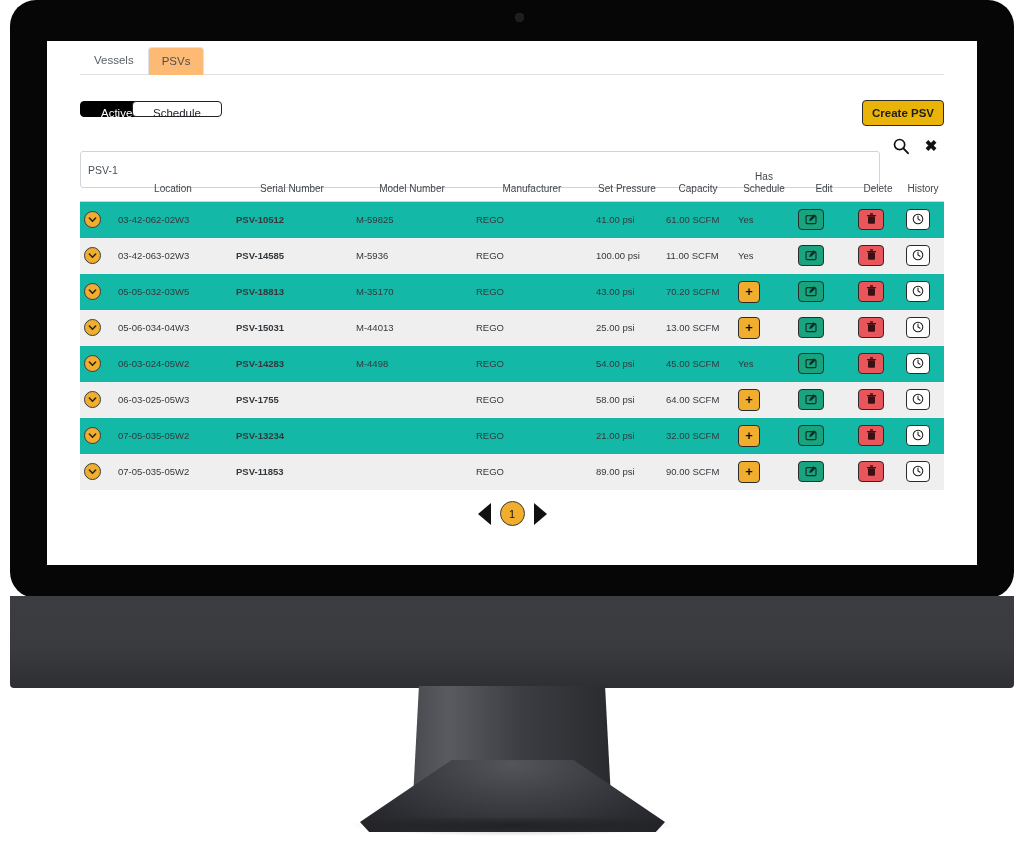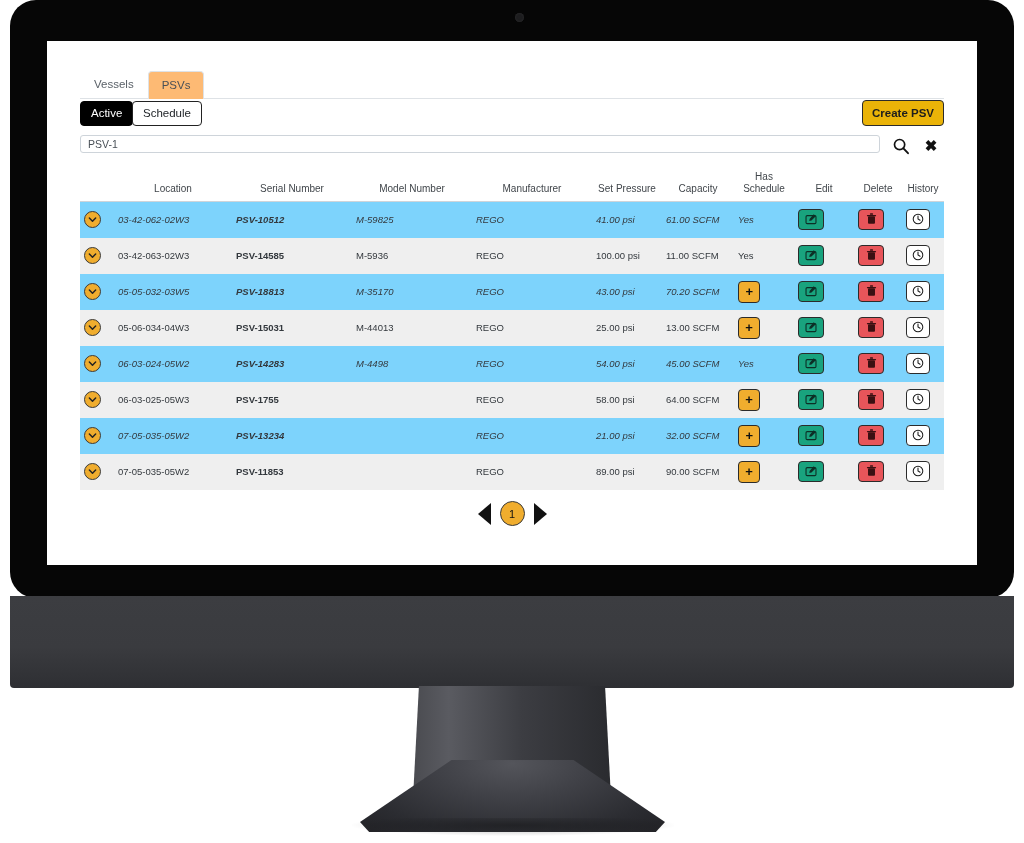--- a/index.html
+++ b/index.html
@@ -60,21 +60,21 @@
     position: absolute;
     left: 47px; top: 41px;
     width: 930px; height: 524px;
     background: #ffffff;
     overflow: hidden;
   }
 
   
   #tab-bar {
     position: absolute;
-    left: 33px; top: 30px;
+    left: 33px; top: 6px;
     width: 864px; height: 28px;
     border-bottom: 1px solid #dee2e6;
     display: flex;
     align-items: flex-end;
   }
   .tab {
     font-size: 11.5px;
     color: #5a6168;
     padding: 6px 13px 6px 13px;
     line-height: 15px;
@@ -95,24 +95,24 @@
 
   
   #filter-row {
     position: absolute;
     left: 33px; top: 60px;
     width: 864px; height: 28px;
   }
   .seg-btn {
     position: absolute;
     top: 0;
-    height: 25px;
+    height: 16px;
     font-size: 11.5px;
     line-height: 23px;
-    padding: 0 10px;
+    padding: 0 20px;
     border-radius: 4px;
     cursor: pointer;
     text-align: center;
   }
   #btn-active {
     left: 0;
     background: #000000;
     color: #ffffff;
     border: 1px solid #000000;
     font-weight: 400;
@@ -139,22 +139,22 @@
   }
 
   
   #search-row {
     position: absolute;
     left: 33px; top: 94px;
     width: 864px; height: 24px;
   }
   #search-input {
     position: absolute;
-    left: 0; top: 0;
-    width: 800px; height: 18px;
+    left: 0; top: 16px;
+    width: 800px; height: 37px;
     border: 1px solid #ced4da;
     border-radius: 3px;
     background: #ffffff;
     font-size: 10.5px;
     color: #495057;
     padding: 0 7px;
     font-family: "Liberation Sans", sans-serif;
   }
   #search-input::placeholder { color: #9aa0a6; }
   #search-icon-btn {
@@ -195,21 +195,21 @@
     line-height: 12px;
   }
   #psv-table tbody td {
     font-size: 9.5px;
     color: #33383d;
     padding: 6px 4px;
     vertical-align: middle;
     border: none;
     height: 36px;
   }
-  #psv-table tbody tr.odd  { background: #7dd3fc; font-style: italic; }
+  #psv-table tbody tr.odd  { background: #14b8a6; }
   #psv-table tbody tr.even { background: #efefef; }
 
   .col-toggle  { width: 34px; }
   .col-loc     { width: 118px; }
   .col-serial  { width: 120px; }
   .col-model   { width: 120px; }
   .col-manu    { width: 120px; }
   .col-press   { width: 70px; }
   .col-cap     { width: 72px; }
   .col-sched   { width: 60px; }

